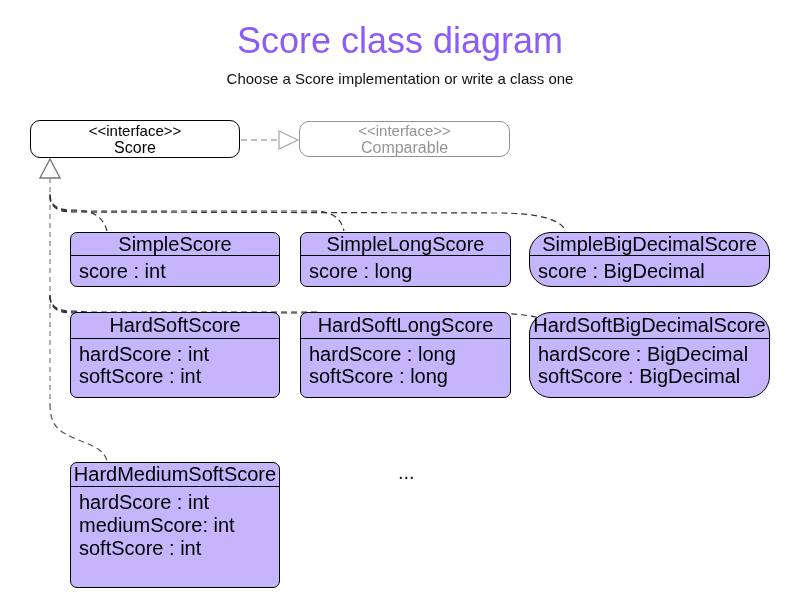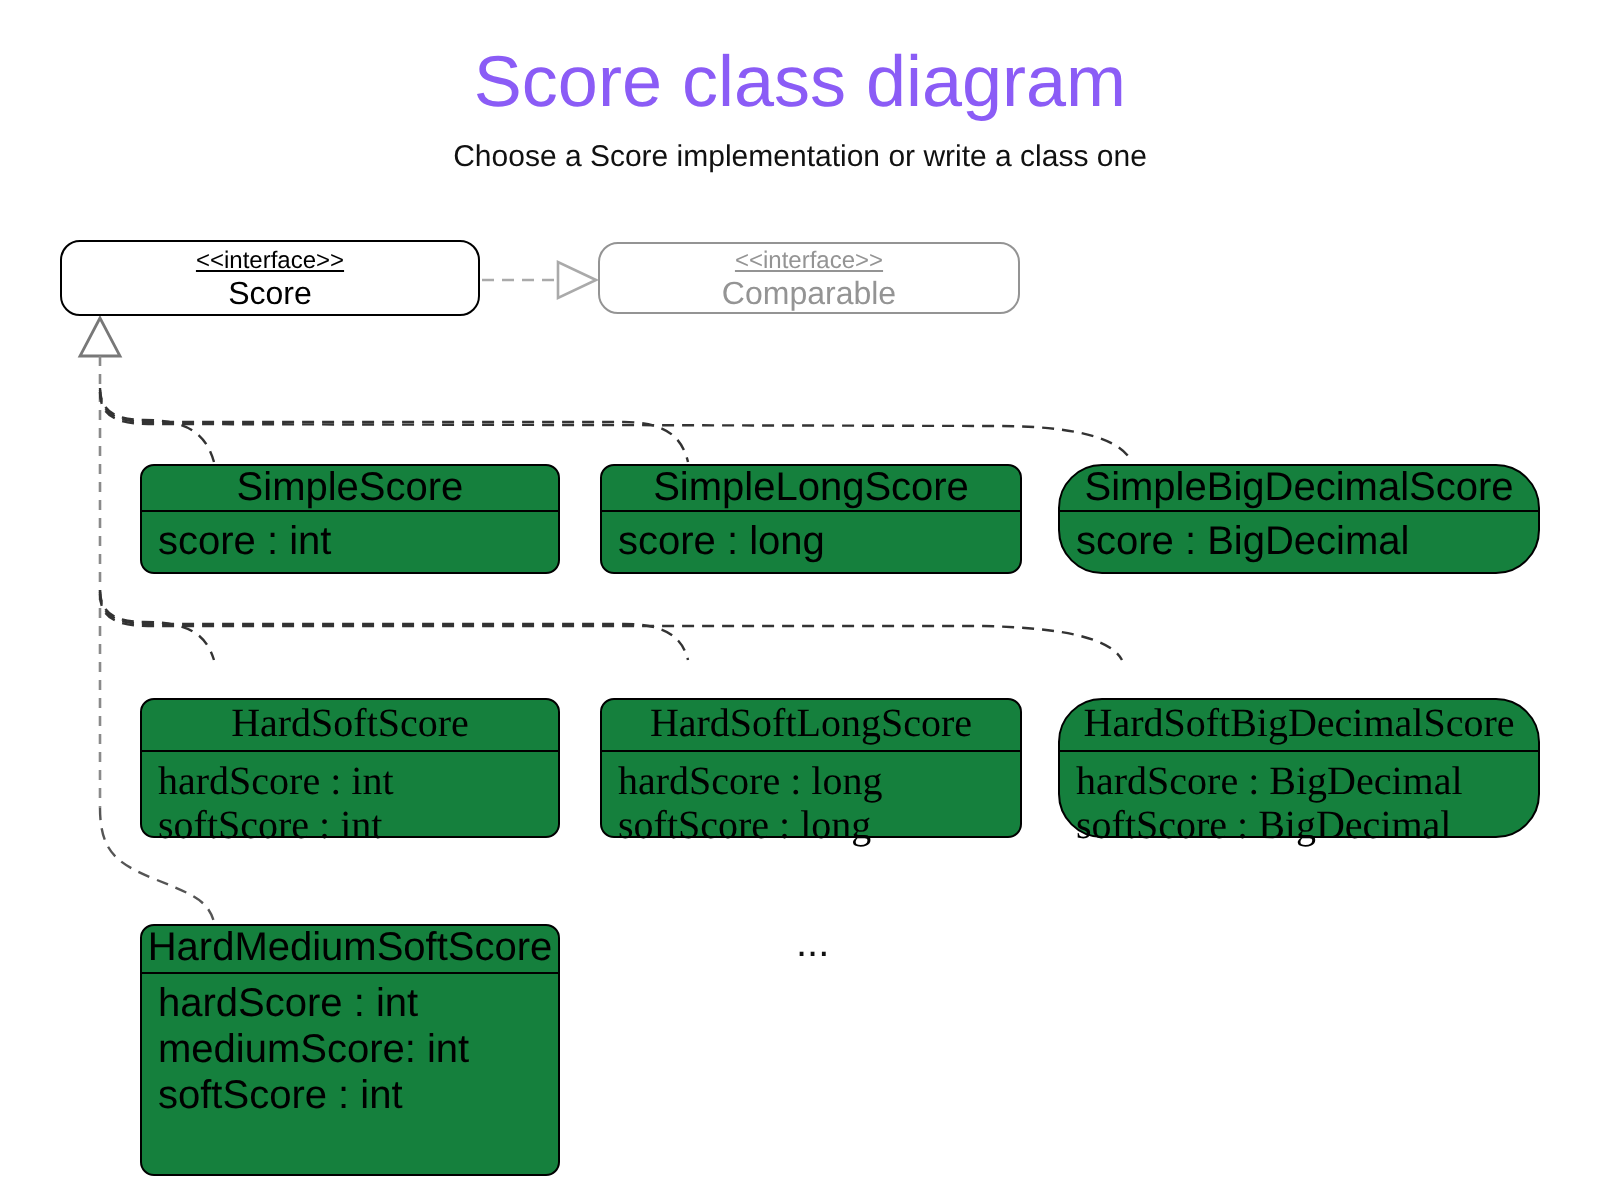--- a/index.html
+++ b/index.html
@@ -14,42 +14,42 @@
   }
   .hdr-subtitle{
     position:absolute;top:70px;left:0;width:800px;text-align:center;
     font-size:15px;line-height:17px;color:#111;
   }
   .edges{position:absolute;top:0;left:0;width:800px;height:600px;}
   .iface{
     position:absolute;background:#fff;border:1.4px solid #000;border-radius:10px;
     text-align:center;box-sizing:border-box;
   }
-  .iface .stereo{font-size:12px;line-height:13px;padding-top:3px;text-decoration:underline;}
+  .iface .stereo{font-size:15px;line-height:13px;padding-top:3px;}
   .iface .iname{font-size:16px;line-height:21px;}
   .iface.muted{border-color:#949494;color:#949494;}
   .iface.score{left:30px;top:120px;width:210px;height:38px;}
   .iface.comparable{left:299px;top:121px;width:211px;height:36px;}
   .iface.comparable .stereo{padding-top:2px;}
   .uml-class{
-    position:absolute;background:#15803d;border:1.4px solid #000;border-radius:7px;
+    position:absolute;background:#c4b5fd;border:1.4px solid #000;border-radius:7px;
     box-sizing:border-box;
   }
   .cls-name{
     border-bottom:1.4px solid #000;text-align:center;font-size:20px;
     white-space:nowrap;overflow:hidden;
   }
   .cls-attrs{padding:4px 0 0 8px;font-size:20px;}
   .attr{line-height:22px;white-space:nowrap;}
   .col1{left:70px;width:210px;}
   .col2{left:300px;width:211px;}
   .col3{left:529px;width:241px;border-radius:22px;}
   .row1{top:232px;height:55px;}
   .row1 .cls-name{line-height:22px;height:22px;}
-  .row2{top:349px;height:70px;font-family:Liberation Serif, serif;}
+  .row2{top:312px;height:86px;}
   .row2 .cls-name{line-height:25px;height:25px;}
   .row3{top:462px;height:126px;}
   .row3 .cls-name{line-height:23px;height:23px;}
   .row3 .attr{line-height:23px;}
   .ellipsis{
     position:absolute;left:398px;top:461px;font-size:20px;color:#111;
   }
 </style>
 </head>
 <body>

